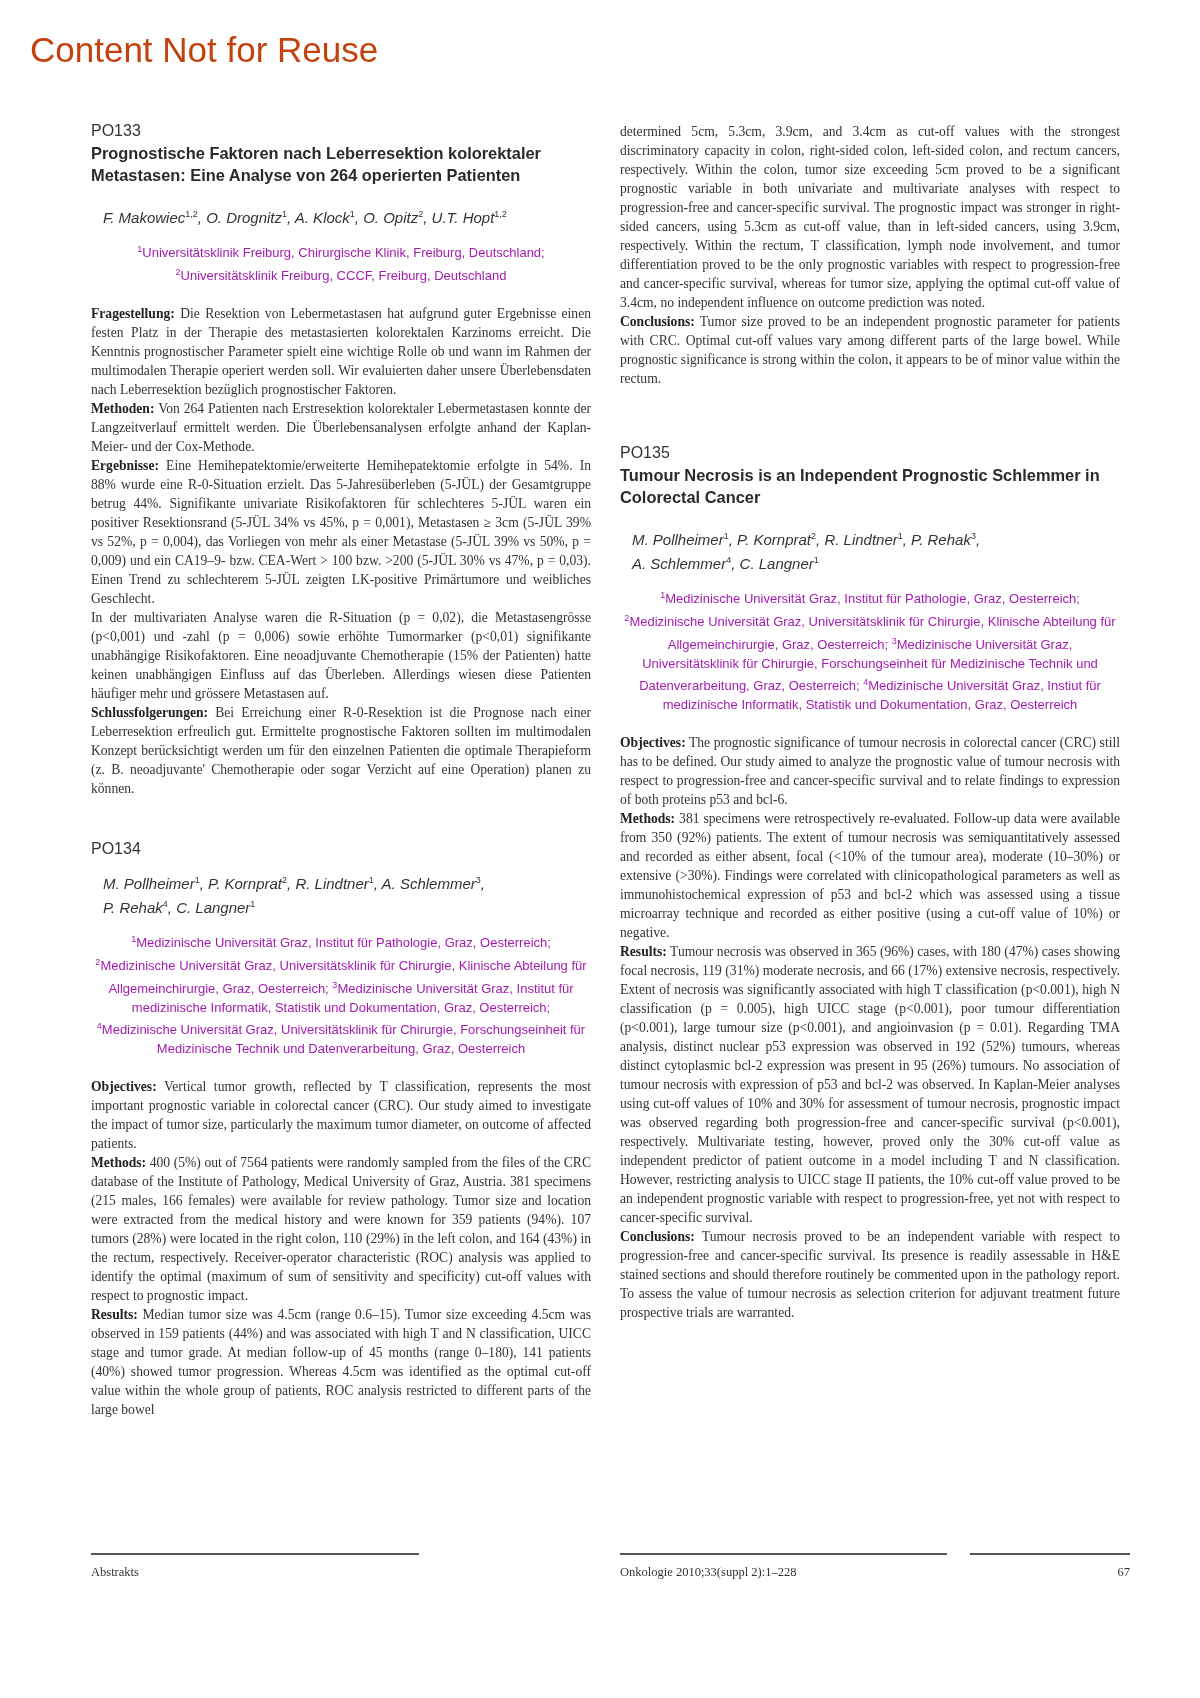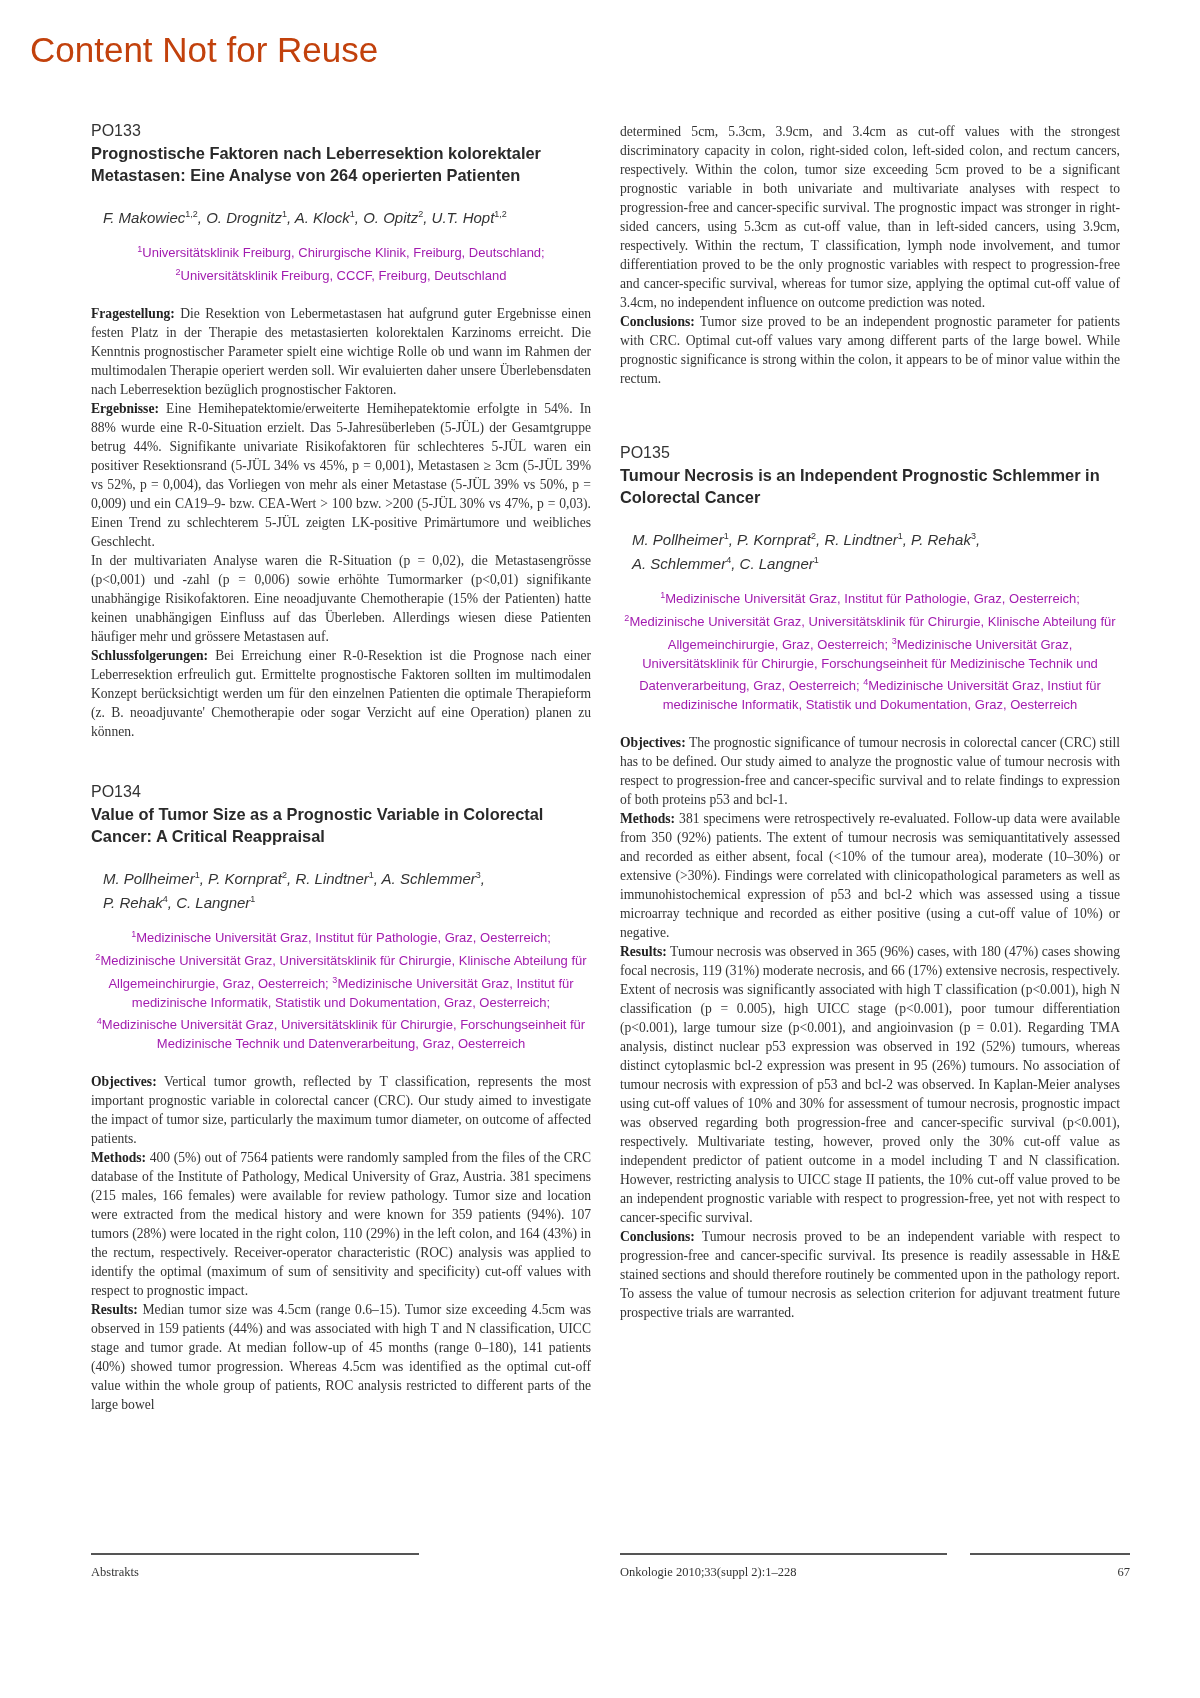--- a/index.html
+++ b/index.html
@@ -55,28 +55,28 @@
       <span><span>O. Drognitz</span><sup>1</sup></span>,
       <span><span>A. Klock</span><sup>1</sup></span>,
       <span><span>O. Opitz</span><sup>2</sup></span>,
       <span><span>U.T. Hopt</span><sup>1,2</sup></span>
     </div>
     <div class="affil">
       <sup>1</sup><span>Universitätsklinik Freiburg, Chirurgische Klinik, Freiburg, Deutschland;</span><br>
       <sup>2</sup><span>Universitätsklinik Freiburg, CCCF, Freiburg, Deutschland</span>
     </div>
     <p class="para"><b>Fragestellung:</b> <span>Die Resektion von Lebermetastasen hat aufgrund guter Ergebnisse einen festen Platz in der Therapie des metastasierten kolorektalen Karzinoms erreicht. Die Kenntnis prognostischer Parameter spielt eine wichtige Rolle ob und wann im Rahmen der multimodalen Therapie operiert werden soll. Wir evaluierten daher unsere Überlebensdaten nach Leberresektion bezüglich prognostischer Faktoren.</span></p>
+    <p class="para"><b>Methoden:</b> <span>Von 264 Patienten nach Erstresektion kolorektaler Lebermetastasen konnte der Langzeitverlauf ermittelt werden. Die Überlebensanalysen erfolgte anhand der Kaplan-Meier- und der Cox-Methode.</span></p>
     <p class="para"><b>Ergebnisse:</b> <span>Eine Hemihepatektomie/erweiterte Hemihepatektomie erfolgte in 54%. In 88% wurde eine R-0-Situation erzielt. Das 5-Jahresüberleben (5-JÜL) der Gesamtgruppe betrug 44%. Signifikante univariate Risikofaktoren für schlechteres 5-JÜL waren ein positiver Resektionsrand (5-JÜL 34% vs 45%, p = 0,001), Metastasen ≥ 3cm (5-JÜL 39% vs 52%, p = 0,004), das Vorliegen von mehr als einer Metastase (5-JÜL 39% vs 50%, p = 0,009) und ein CA19–9- bzw. CEA-Wert &gt; 100 bzw. &gt;200 (5-JÜL 30% vs 47%, p = 0,03). Einen Trend zu schlechterem 5-JÜL zeigten LK-positive Primärtumore und weibliches Geschlecht.</span></p>
     <p class="para"><span>In der multivariaten Analyse waren die R-Situation (p = 0,02), die Metastasengrösse (p&lt;0,001) und -zahl (p = 0,006) sowie erhöhte Tumormarker (p&lt;0,01) signifikante unabhängige Risikofaktoren. Eine neoadjuvante Chemotherapie (15% der Patienten) hatte keinen unabhängigen Einfluss auf das Überleben. Allerdings wiesen diese Patienten häufiger mehr und grössere Metastasen auf.</span></p>
     <p class="para"><b>Schlussfolgerungen:</b> <span>Bei Erreichung einer R-0-Resektion ist die Prognose nach einer Leberresektion erfreulich gut. Ermittelte prognostische Faktoren sollten im multimodalen Konzept berücksichtigt werden um für den einzelnen Patienten die optimale Therapieform (z. B. neoadjuvante' Chemotherapie oder sogar Verzicht auf eine Operation) planen zu können.</span></p>
   </div>
 
   <div class="abstract">
     <div class="code">PO134</div>
-    <div class="title">Value of Tumor Size as a Prognostic Variable in Colorectal Cancer: A Critical Reappraisal</div>
     <div class="authors">
       <span><span>M. Pollheimer</span><sup>1</sup></span>,
       <span><span>P. Kornprat</span><sup>2</sup></span>,
       <span><span>R. Lindtner</span><sup>1</sup></span>,
       <span><span>A. Schlemmer</span><sup>3</sup></span>,<br>
       <span><span>P. Rehak</span><sup>4</sup></span>,
       <span><span>C. Langner</span><sup>1</sup></span>
     </div>
     <div class="affil">
       <sup>1</sup><span>Medizinische Universität Graz, Institut für Pathologie, Graz, Oesterreich;</span>
@@ -106,21 +106,21 @@
       <span><span>P. Rehak</span><sup>3</sup></span>,<br>
       <span><span>A. Schlemmer</span><sup>4</sup></span>,
       <span><span>C. Langner</span><sup>1</sup></span>
     </div>
     <div class="affil">
       <sup>1</sup><span>Medizinische Universität Graz, Institut für Pathologie, Graz, Oesterreich;</span>
       <sup>2</sup><span>Medizinische Universität Graz, Universitätsklinik für Chirurgie, Klinische Abteilung für Allgemeinchirurgie, Graz, Oesterreich;</span>
       <sup>3</sup><span>Medizinische Universität Graz, Universitätsklinik für Chirurgie, Forschungseinheit für Medizinische Technik und Datenverarbeitung, Graz, Oesterreich;</span>
       <sup>4</sup><span>Medizinische Universität Graz, Instiut für medizinische Informatik, Statistik und Dokumentation, Graz, Oesterreich</span>
     </div>
-    <p class="para"><b>Objectives:</b> <span>The prognostic significance of tumour necrosis in colorectal cancer (CRC) still has to be defined. Our study aimed to analyze the prognostic value of tumour necrosis with respect to progression-free and cancer-specific survival and to relate findings to expression of both proteins p53 and bcl-1.</span></p>
+    <p class="para"><b>Objectives:</b> <span>The prognostic significance of tumour necrosis in colorectal cancer (CRC) still has to be defined. Our study aimed to analyze the prognostic value of tumour necrosis with respect to progression-free and cancer-specific survival and to relate findings to expression of both proteins p53 and bcl-6.</span></p>
     <p class="para"><b>Methods:</b> <span>381 specimens were retrospectively re-evaluated. Follow-up data were available from 350 (92%) patients. The extent of tumour necrosis was semiquantitatively assessed and recorded as either absent, focal (&lt;10% of the tumour area), moderate (10–30%) or extensive (&gt;30%). Findings were correlated with clinicopathological parameters as well as immunohistochemical expression of p53 and bcl-2 which was assessed using a tissue microarray technique and recorded as either positive (using a cut-off value of 10%) or negative.</span></p>
     <p class="para"><b>Results:</b> <span>Tumour necrosis was observed in 365 (96%) cases, with 180 (47%) cases showing focal necrosis, 119 (31%) moderate necrosis, and 66 (17%) extensive necrosis, respectively. Extent of necrosis was significantly associated with high T classification (p&lt;0.001), high N classification (p = 0.005), high UICC stage (p&lt;0.001), poor tumour differentiation (p&lt;0.001), large tumour size (p&lt;0.001), and angioinvasion (p = 0.01). Regarding TMA analysis, distinct nuclear p53 expression was observed in 192 (52%) tumours, whereas distinct cytoplasmic bcl-2 expression was present in 95 (26%) tumours. No association of tumour necrosis with expression of p53 and bcl-2 was observed. In Kaplan-Meier analyses using cut-off values of 10% and 30% for assessment of tumour necrosis, prognostic impact was observed regarding both progression-free and cancer-specific survival (p&lt;0.001), respectively. Multivariate testing, however, proved only the 30% cut-off value as independent predictor of patient outcome in a model including T and N classification. However, restricting analysis to UICC stage II patients, the 10% cut-off value proved to be an independent prognostic variable with respect to progression-free, yet not with respect to cancer-specific survival.</span></p>
     <p class="para"><b>Conclusions:</b> <span>Tumour necrosis proved to be an independent variable with respect to progression-free and cancer-specific survival. Its presence is readily assessable in H&amp;E stained sections and should therefore routinely be commented upon in the pathology report. To assess the value of tumour necrosis as selection criterion for adjuvant treatment future prospective trials are warranted.</span></p>
   </div>
 </div>
 
 <div class="footer-line" style="left:91px; width:328px;"></div>
 <div class="footer-line" style="left:620px; width:327px;"></div>
 <div class="footer-line" style="left:970px; width:160px;"></div>
 <div class="footer-text" style="left:91px;">Abstrakts</div>

